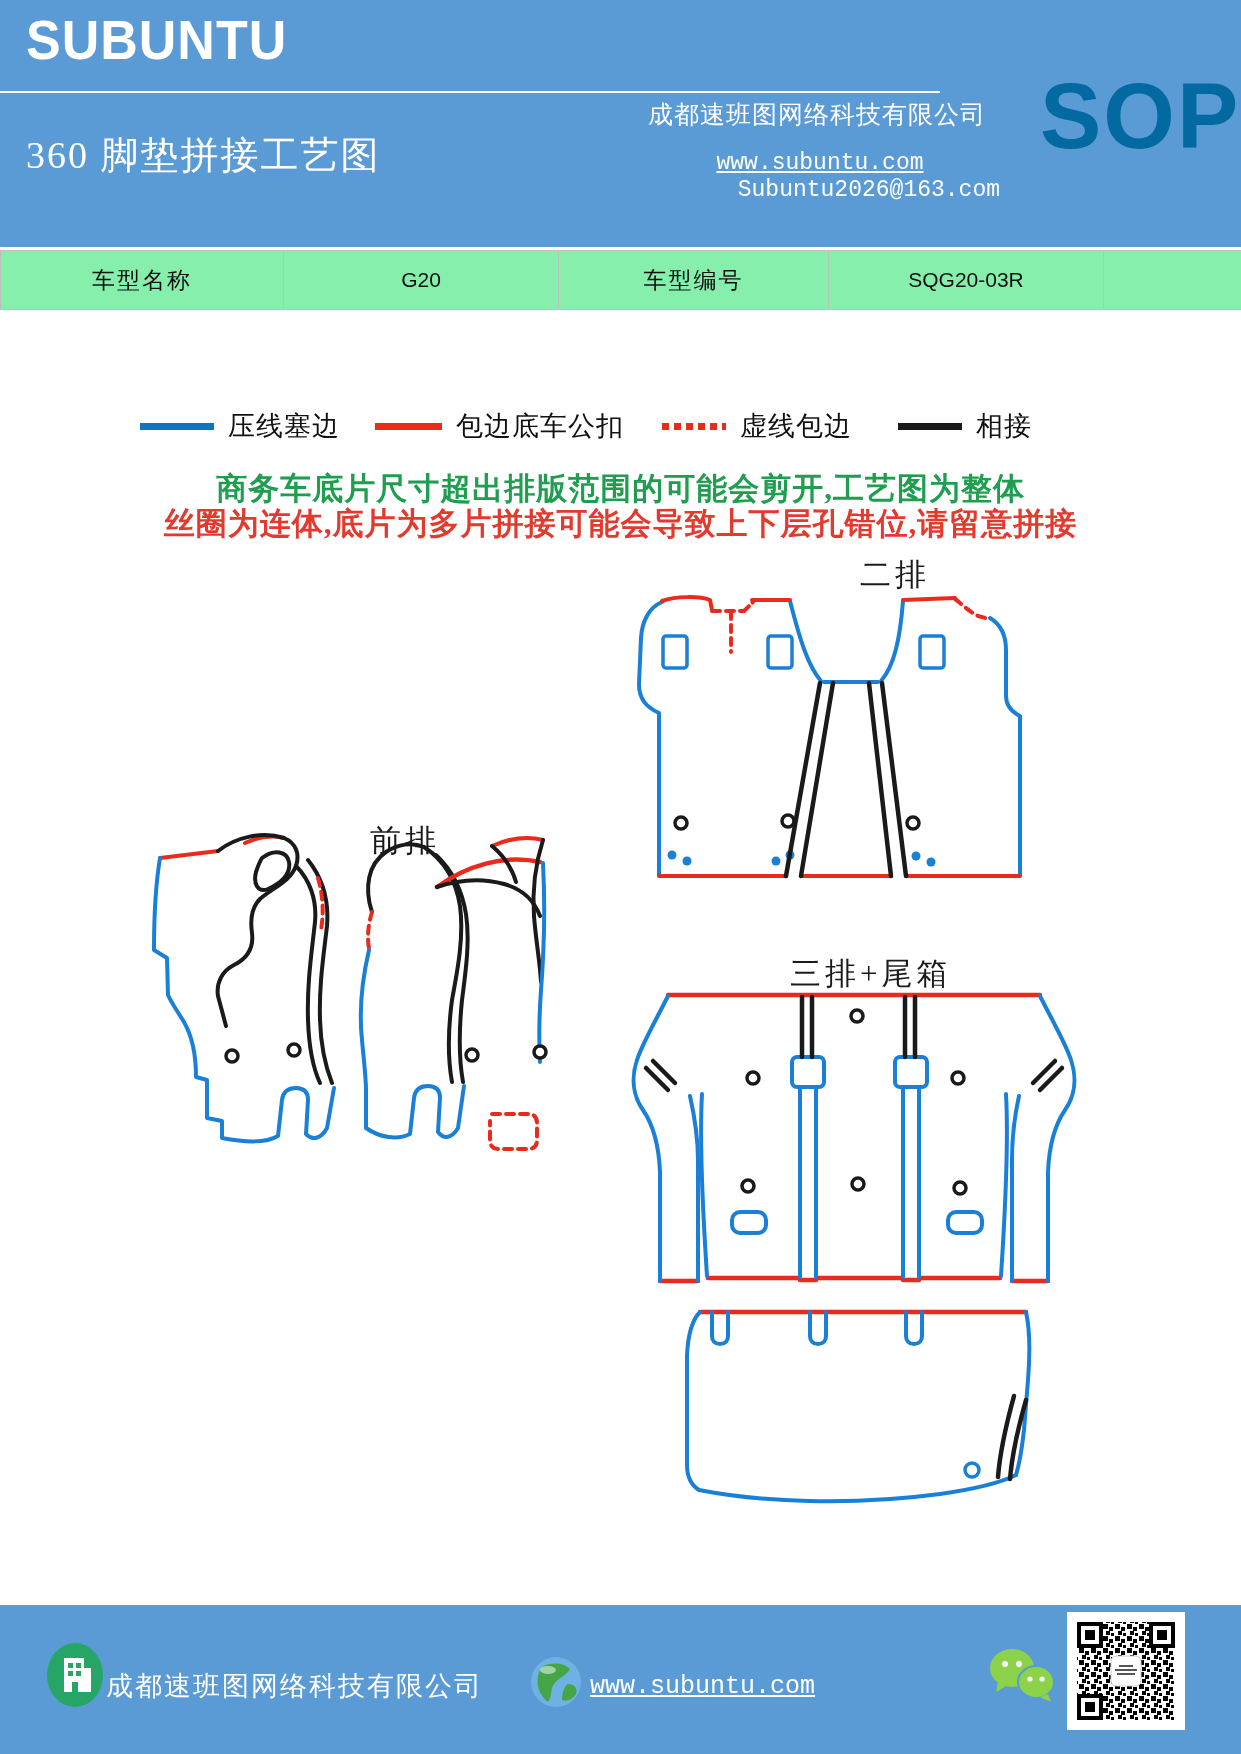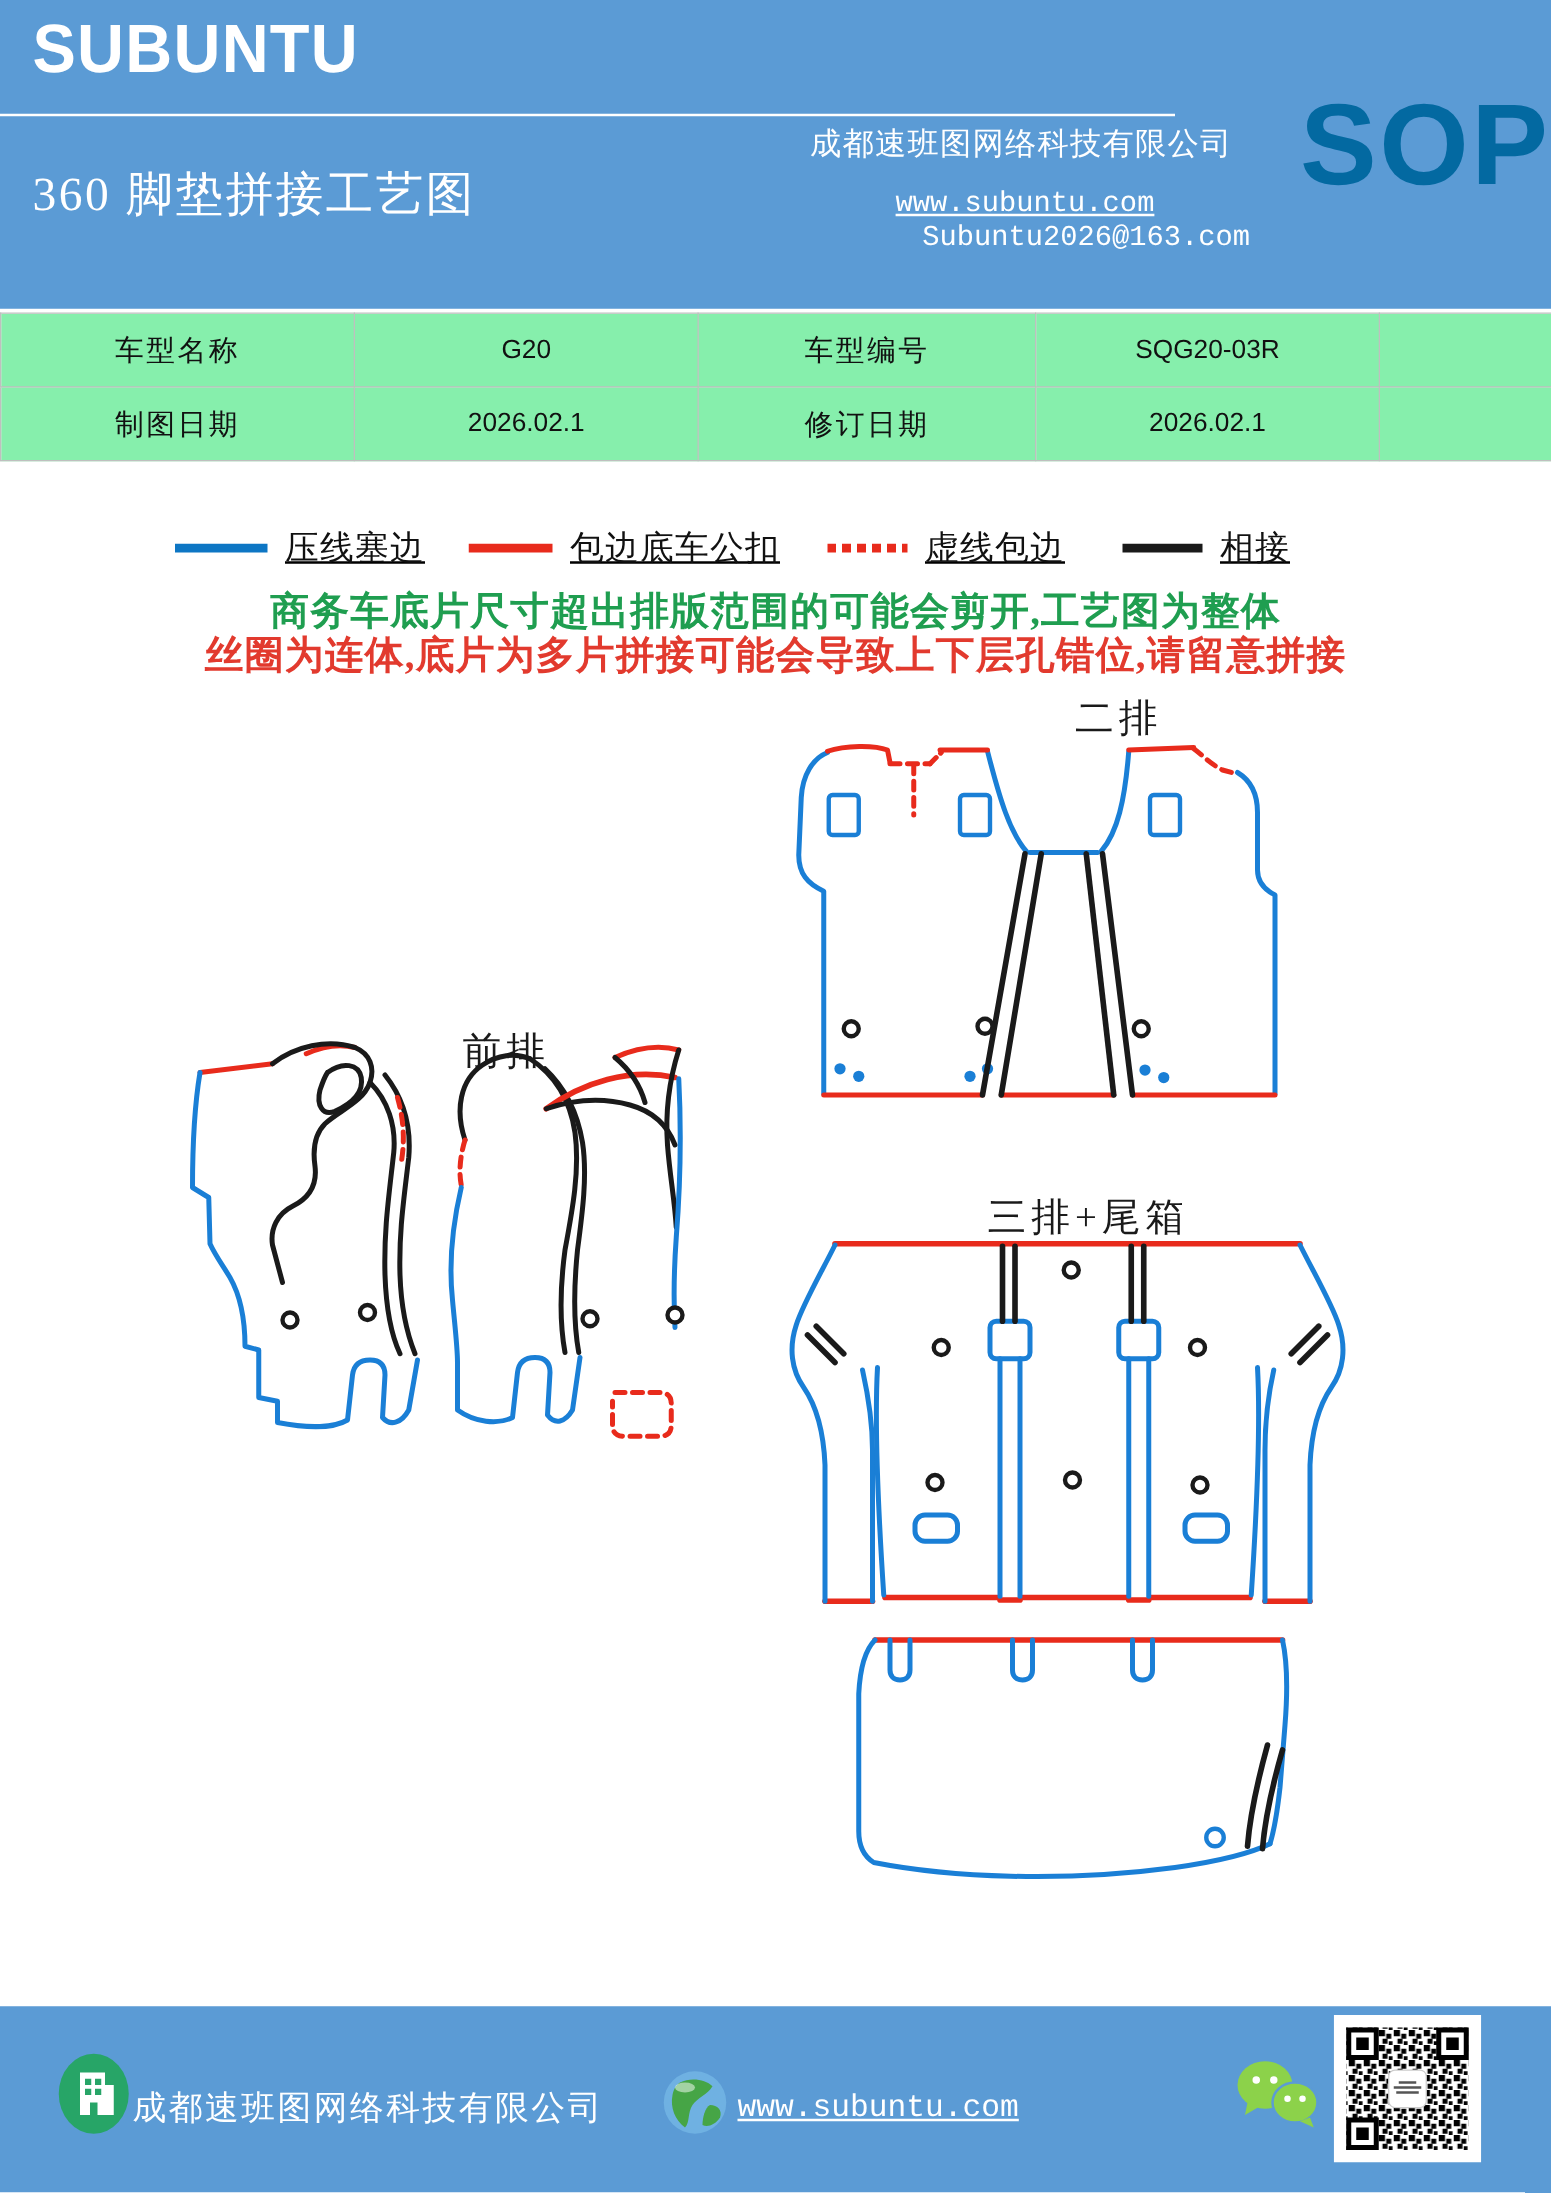--- a/index.html
+++ b/index.html
@@ -22,21 +22,21 @@
             font-family:"Liberation Mono","DejaVu Sans Mono",monospace;}
 
   
   .info-table{left:0;top:250px;width:1241px;border-collapse:collapse;table-layout:fixed;}
   .info-table td{border:1px solid #bfbfbf;height:56px;text-align:center;vertical-align:middle;
                  font-size:23px;color:#111;background:#86efac;}
   .info-table td.lbl{font-family:"Liberation Serif","DejaVu Serif",serif;letter-spacing:2px;}
   .info-table td.val{font-family:"Liberation Sans","DejaVu Sans",sans-serif;font-size:21px;}
 
   
-  .legend-item{top:420px;height:36px;display:flex;align-items:center;text-decoration:underline;}
+  .legend-item{top:408px;height:36px;display:flex;align-items:center;}
   .swatch{display:inline-block;height:7px;}
   .legend-label{font-size:27px;color:#111;letter-spacing:1px;margin-left:14px;}
 
   
   .notice{width:1241px;text-align:center;font-weight:bold;font-size:31px;letter-spacing:1px;}
 
   
   .diag-label{font-size:31px;color:#1a1a1a;letter-spacing:4px;}
 
   
@@ -65,27 +65,20 @@
       <col style="width:270px">
       <col style="width:275px">
       <col style="width:138px">
     </colgroup>
   <tbody>
       <tr>
     <td class="lbl">车型名称</td>
     <td class="val">G20</td>
     <td class="lbl">车型编号</td>
     <td class="val">SQG20-03R</td>
-    <td></td>
-  </tr>
-  <tr>
-    <td class="lbl">制图日期</td>
-    <td class="val">2026.02.1</td>
-    <td class="lbl">修订日期</td>
-    <td class="val">2026.02.1</td>
     <td></td>
   </tr>
 </tbody>
   </table>
 
 <div class="abs legend-item" style="left:140px;">
   <span class="swatch" style="width:74px;background:#0D76C4;"></span>
   <span class="legend-label">压线塞边</span>
 </div>
 <div class="abs legend-item" style="left:375px;">

